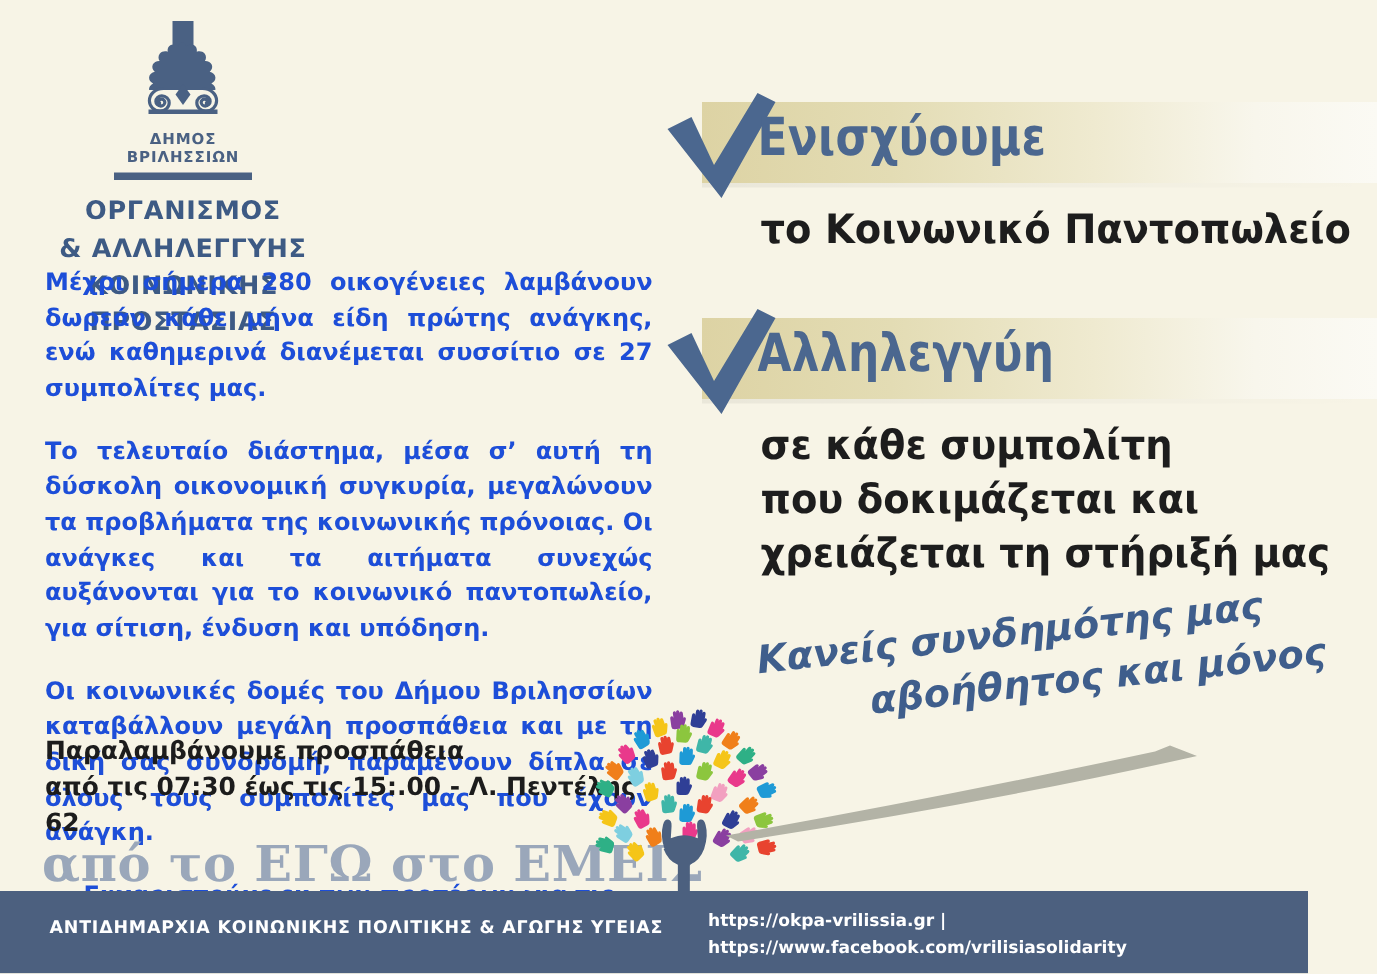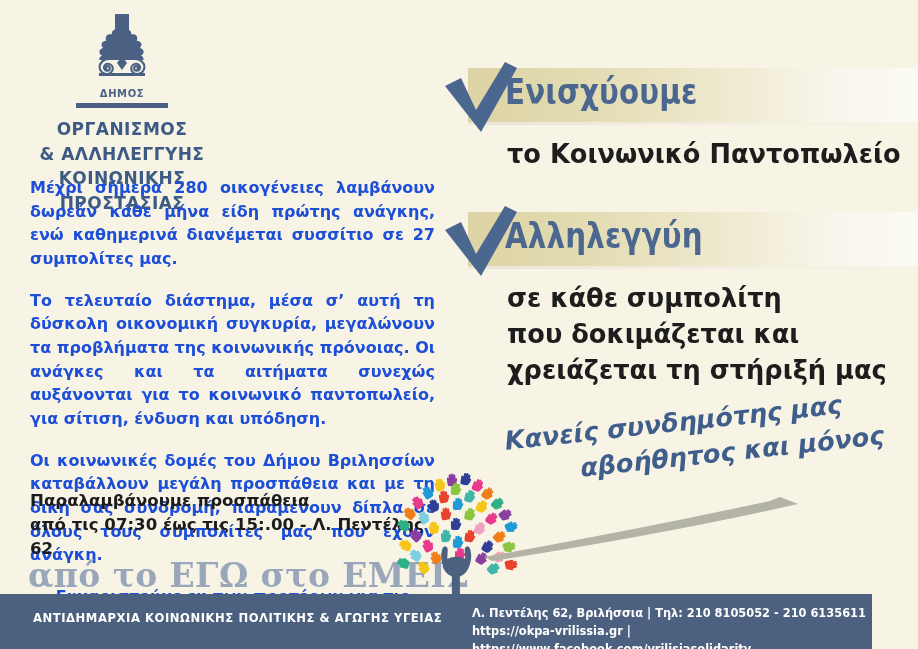--- a/index.html
+++ b/index.html
@@ -121,20 +121,21 @@
         <rect x="30" y="0" width="14" height="20"></rect>
         <path d="M37 14c-1.6 0-2.8 1.3-3.2 2.8-1.4-1.1-3.4-1.6-5-.8-1.7.8-2.3 2.8-2 4.5-1.9-.6-4-.2-5.2 1.2-1.2 1.4-1.2 3.5-.2 5-2-.1-3.9.9-4.6 2.5-.7 1.7 0 3.6 1.4 4.7-2 .4-3.6 1.8-3.8 3.6-.2 1.8 1 3.4 2.7 4.1-1.8.9-3 2.6-2.7 4.4h44.2c.3-1.8-.9-3.5-2.7-4.4 1.7-.7 2.9-2.3 2.7-4.1-.2-1.8-1.8-3.2-3.8-3.6 1.4-1.1 2.1-3 1.4-4.7-.7-1.6-2.6-2.6-4.6-2.5 1-1.5 1-3.6-.2-5-1.2-1.4-3.3-1.8-5.2-1.2.3-1.7-.3-3.7-2-4.5-1.6-.8-3.6-.3-5 .8-.4-1.5-1.6-2.8-3.2-2.8z"></path>
         <path d="M24 45c-5.2 0-9.4 3.6-9.4 8.2 0 3.8 3.2 6.9 7.2 6.9 3.3 0 6-2.5 6-5.6 0-2.6-2.2-4.7-4.9-4.7-2.2 0-4 1.7-4 3.8 0 1.7 1.5 3.1 3.3 3.1 1.5 0 2.7-1.1 2.7-2.5 0-1.2-1-2.1-2.2-2.1-1 0-1.8.7-1.8 1.6 0 .8.7 1.4 1.5 1.4" fill="none" stroke="#4a6183" stroke-width="2.1"></path>
         <path d="M50 45c5.2 0 9.4 3.6 9.4 8.2 0 3.8-3.2 6.9-7.2 6.9-3.3 0-6-2.5-6-5.6 0-2.6 2.2-4.7 4.9-4.7 2.2 0 4 1.7 4 3.8 0 1.7-1.5 3.1-3.3 3.1-1.5 0-2.7-1.1-2.7-2.5 0-1.2 1-2.1 2.2-2.1 1 0 1.8.7 1.8 1.6 0 .8-.7 1.4-1.5 1.4" fill="none" stroke="#4a6183" stroke-width="2.1"></path>
         <path d="M37 42l5 7-5 7-5-7z"></path>
         <rect x="14" y="59" width="46" height="3"></rect>
       </g>
     </svg>
     <div class="crest-name">
       <div>ΔΗΜΟΣ</div>
+      <div>ΒΡΙΛΗΣΣΙΩΝ</div>
     </div>
     <div class="crest-rule"></div>
     <div class="org-name">
       <div>ΟΡΓΑΝΙΣΜΟΣ</div>
       <div>&amp; ΑΛΛΗΛΕΓΓΥΗΣ</div>
       <div>ΚΟΙΝΩΝΙΚΗΣ ΠΡΟΣΤΑΣΙΑΣ</div>
     </div>
   </div>
 
   <div class="body-copy">
@@ -235,18 +236,17 @@
     <span class="l2">αβοήθητος και μόνος</span>
   </div>
 
   <svg class="swoosh" viewBox="0 0 420 90">
     <path d="M4 62 Q150 36 290 6 L300 2 L318 9 Q180 40 12 66 Z" fill="#b3b3a6"></path>
   </svg>
 
   <div class="footer">
     <div class="footer-left">ΑΝΤΙΔΗΜΑΡΧΙΑ ΚΟΙΝΩΝΙΚΗΣ ΠΟΛΙΤΙΚΗΣ &amp; ΑΓΩΓΗΣ ΥΓΕΙΑΣ</div>
     <div class="footer-right">
-      <div>Λ. Πεντέλης 62, Βριλήσσια | Τηλ: 210 8105052 - 210 6135611</div>
       <div>https://okpa-vrilissia.gr  | https://www.facebook.com/vrilisiasolidarity</div>
     </div>
   </div>
 
 </div>
 
 </body></html>

